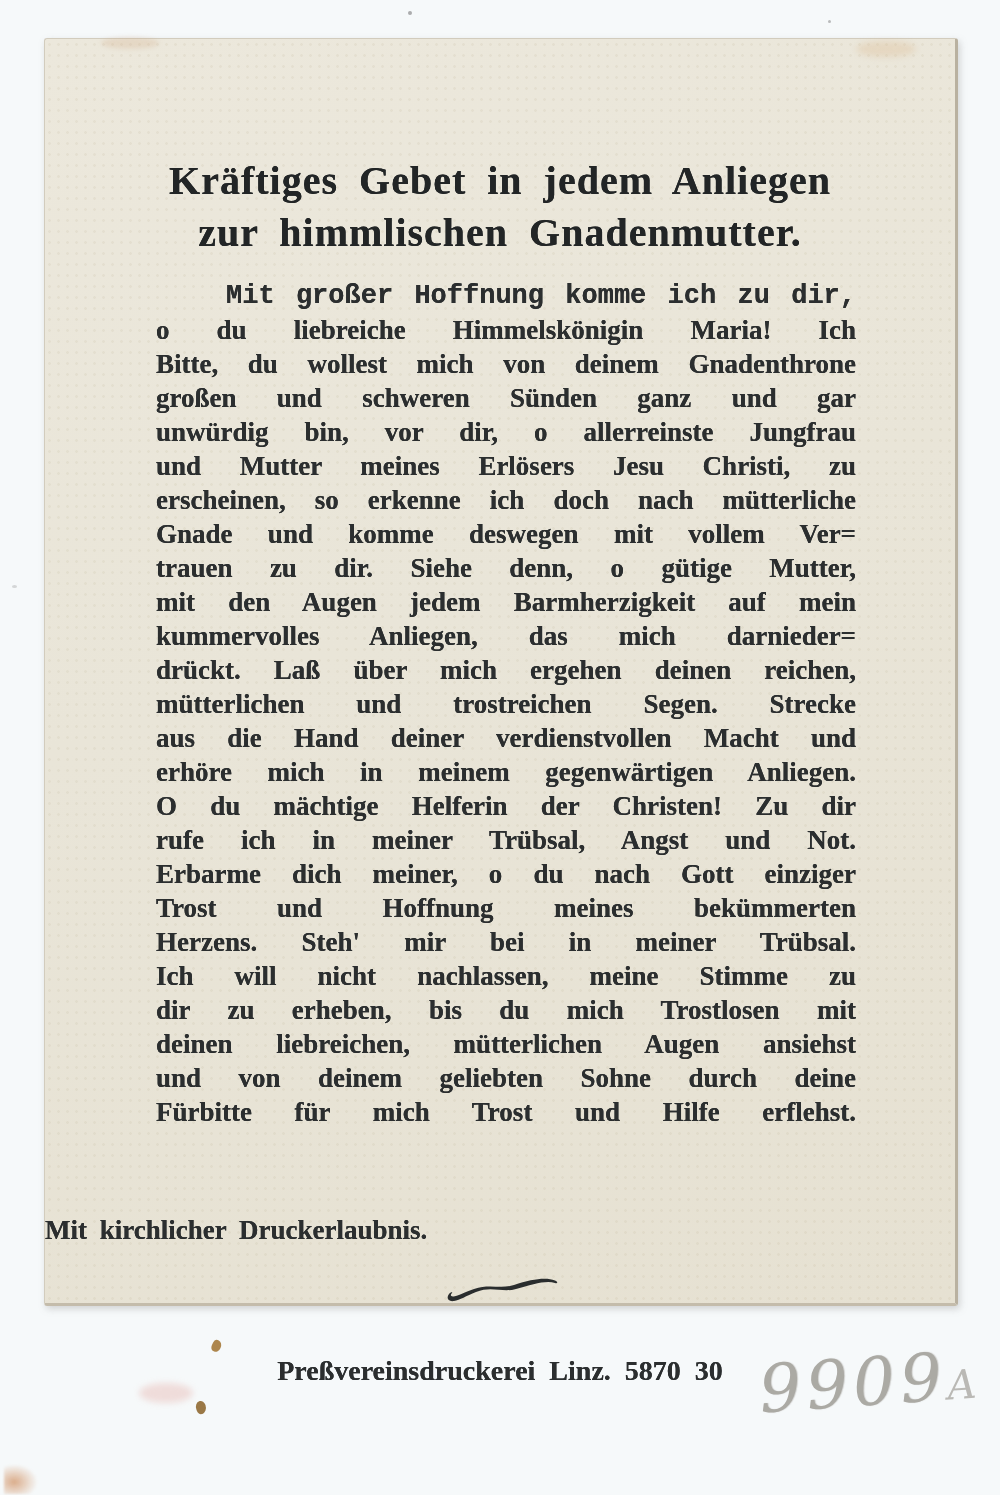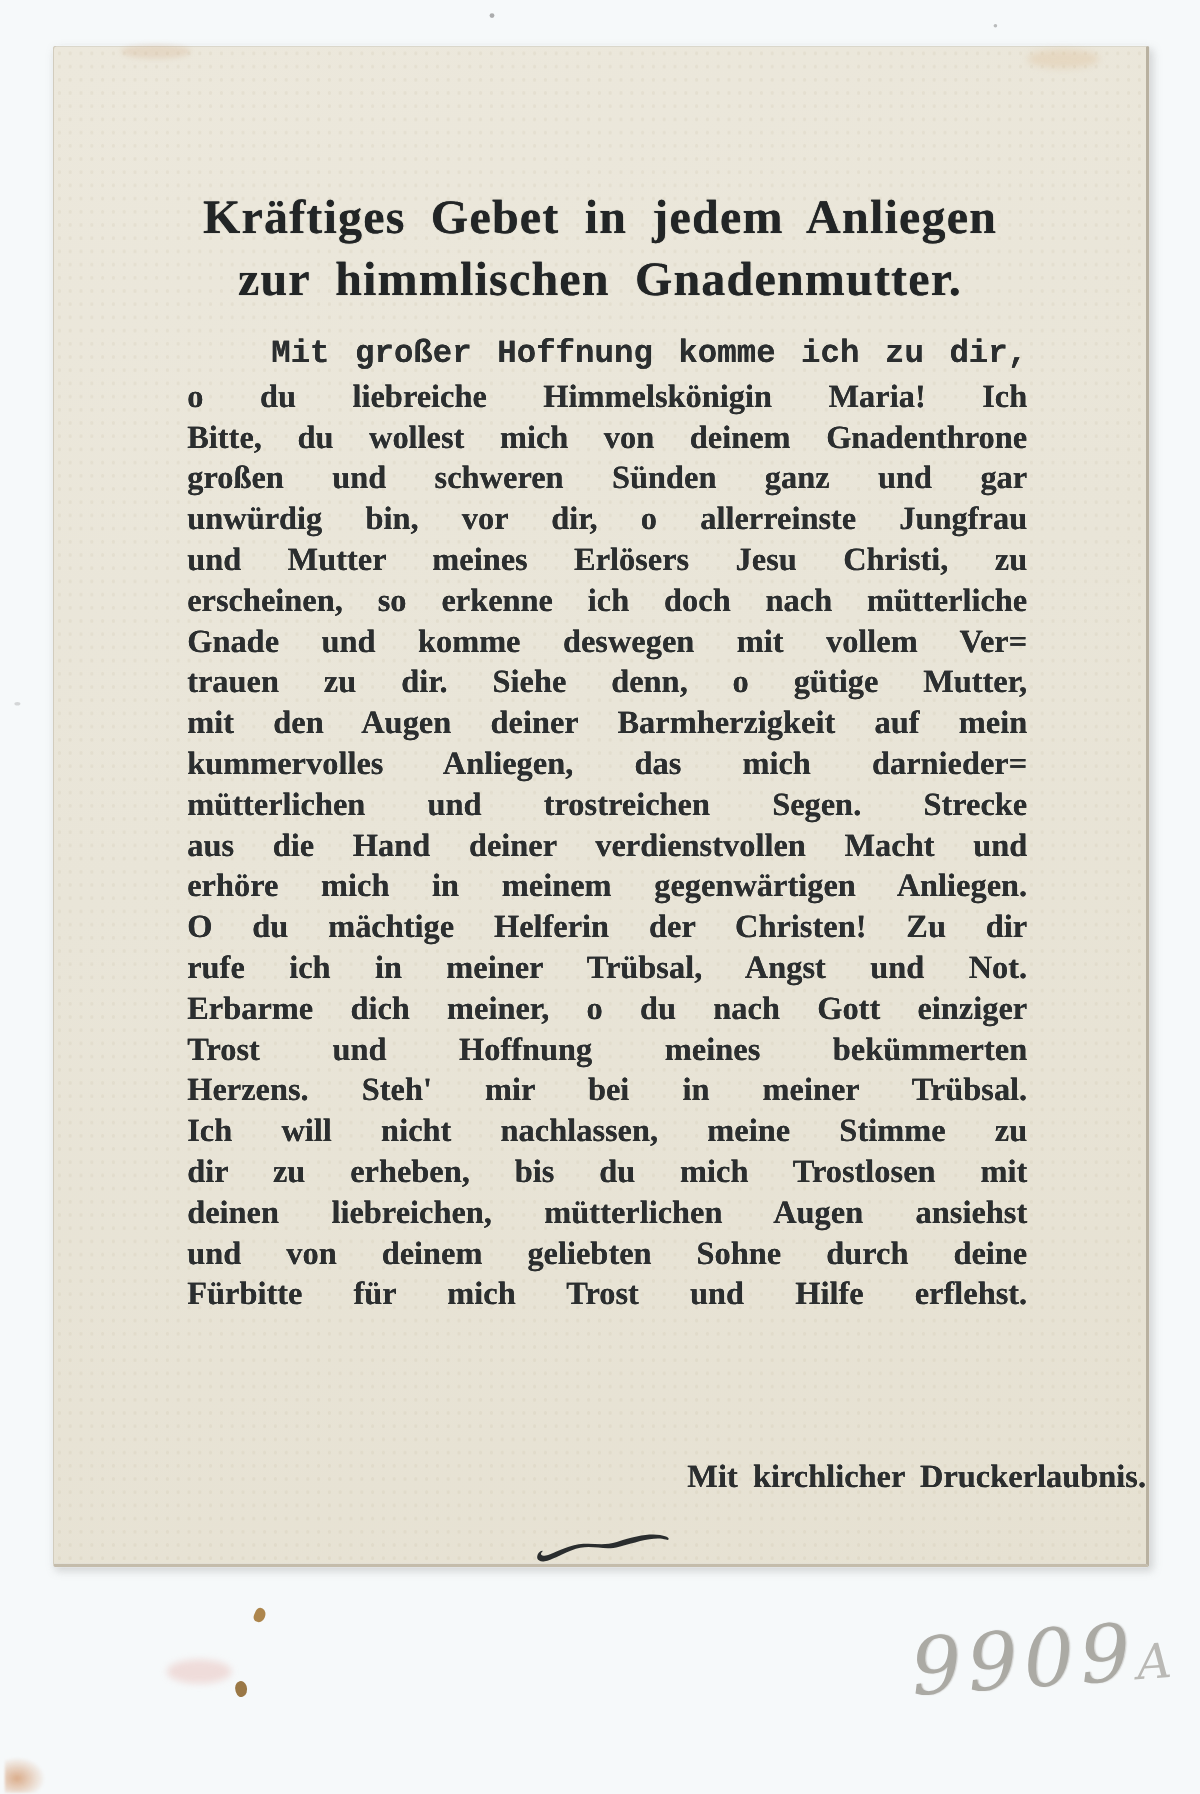--- a/index.html
+++ b/index.html
@@ -63,21 +63,21 @@
     text-align-last:justify;
     white-space:normal;
     overflow:visible;
   }
   .tline.indent { padding-left:70px;font-family:Liberation Mono, monospace; }
 
   
   .imprimatur {
     position:absolute;
     left:0; top:1176px; width:100%;
-    text-align:right;
+    text-align:left;
     font-weight:bold;
     font-size:27px;
     word-spacing:6px;
     color:#2b2e2f;
     text-shadow:0 0 .5px #2b2e2f;
   }
 
   
   .flourish {
     position:absolute;
@@ -164,22 +164,23 @@
     <div class="prayer">
         <div class="tline indent">Mit großer Hoffnung komme ich zu dir,</div>
         <div class="tline">o du liebreiche Himmelskönigin Maria! Ich</div>
         <div class="tline">Bitte, du wollest mich von deinem Gnadenthrone</div>
         <div class="tline">großen und schweren Sünden ganz und gar</div>
         <div class="tline">unwürdig bin, vor dir, o allerreinste Jungfrau</div>
         <div class="tline">und Mutter meines Erlösers Jesu Christi, zu</div>
         <div class="tline">erscheinen, so erkenne ich doch nach mütterliche</div>
         <div class="tline">Gnade und komme deswegen mit vollem Ver=</div>
         <div class="tline">trauen zu dir. Siehe denn, o gütige Mutter,</div>
-        <div class="tline">mit den Augen deiner Barmherzigkeit auf mein</div>
+        <div class="tline">mit den Augen jedem Barmherzigkeit auf mein</div>
         <div class="tline">kummervolles Anliegen, das mich darnieder=</div>
+        <div class="tline">drückt. Laß über mich ergehen deinen reichen,</div>
         <div class="tline">mütterlichen und trostreichen Segen. Strecke</div>
         <div class="tline">aus die Hand deiner verdienstvollen Macht und</div>
         <div class="tline">erhöre mich in meinem gegenwärtigen Anliegen.</div>
         <div class="tline">O du mächtige Helferin der Christen! Zu dir</div>
         <div class="tline">rufe ich in meiner Trübsal, Angst und Not.</div>
         <div class="tline">Erbarme dich meiner, o du nach Gott einziger</div>
         <div class="tline">Trost und Hoffnung meines bekümmerten</div>
         <div class="tline">Herzens. Steh' mir bei in meiner Trübsal.</div>
         <div class="tline">Ich will nicht nachlassen, meine Stimme zu</div>
         <div class="tline">dir zu erheben, bis du mich Trostlosen mit</div>
@@ -199,19 +200,20 @@
                  C88,10.5 102,6 111,9
                  C114,10 114,7.5 111,6.5
                  C102,3 88,5 70,11
                  C56,15.5 46,9.5 30,15
                  C20,18.5 12,23 9,22.5
                  C6,22 6.5,20.5 8,19
                  C9,17.8 6.5,17.8 5,20 Z" fill="#2a2d2e"></path>
       </svg>
     </div>
 
+    <div class="printer">Preßvereinsdruckerei Linz. 5870 30</div>
 
     <div class="pencil">
       <span class="num">9909</span><span class="suffix">A</span>
     </div>
 
   </div>
 </div>
 
 </body></html>

